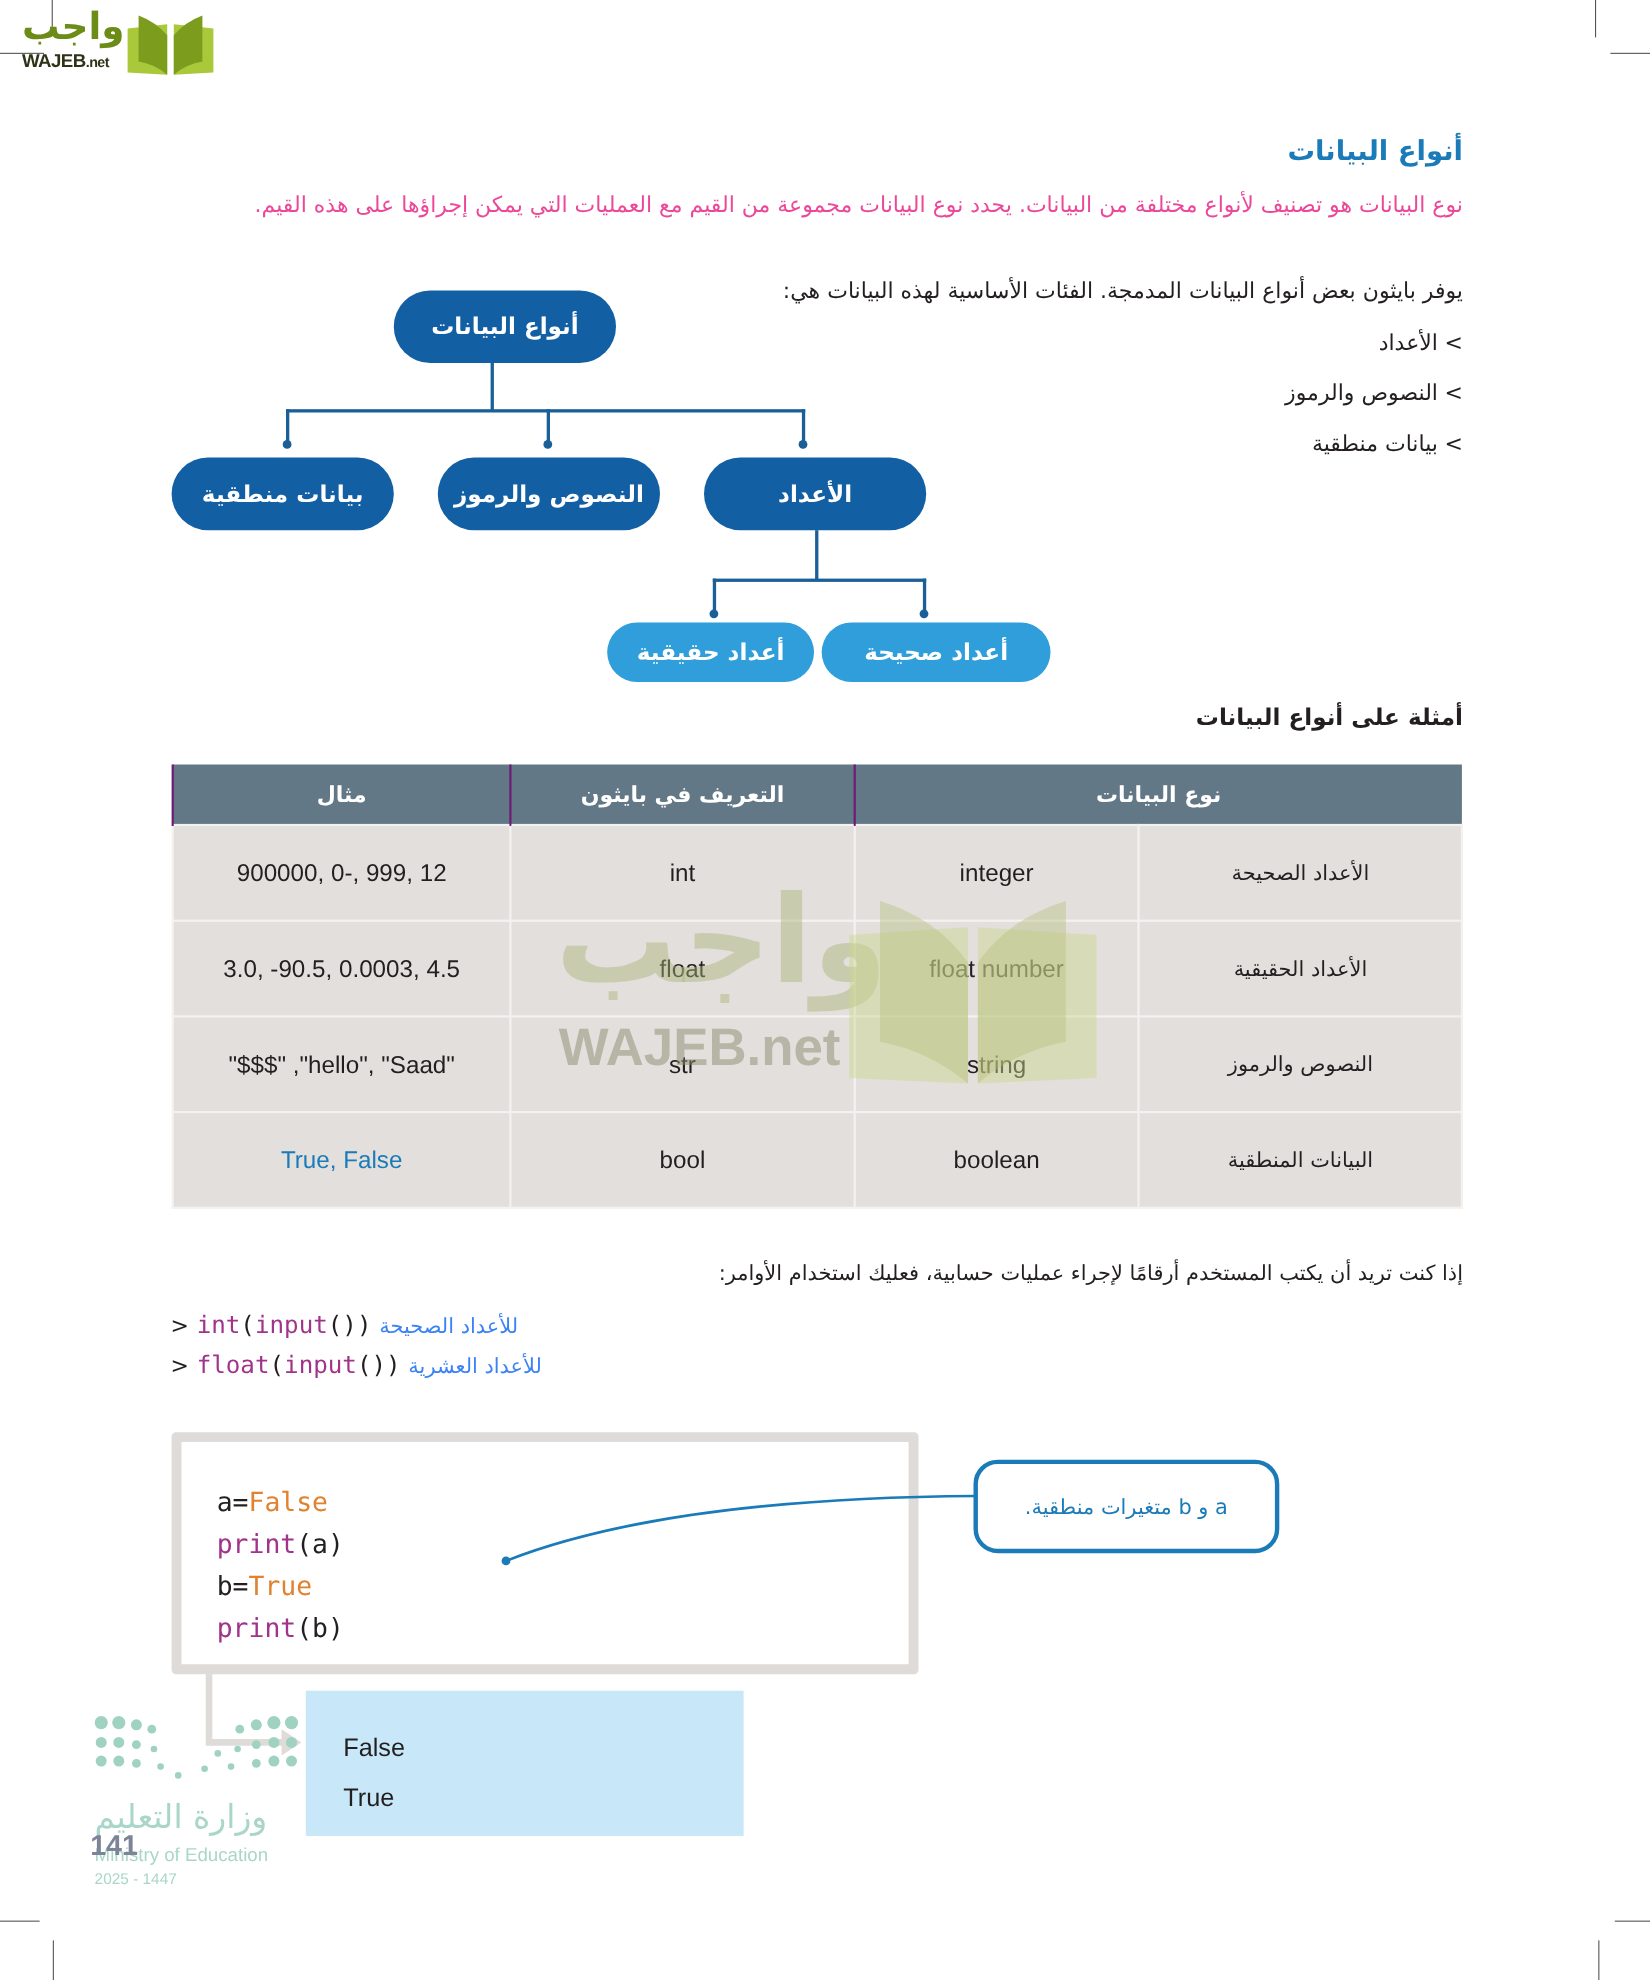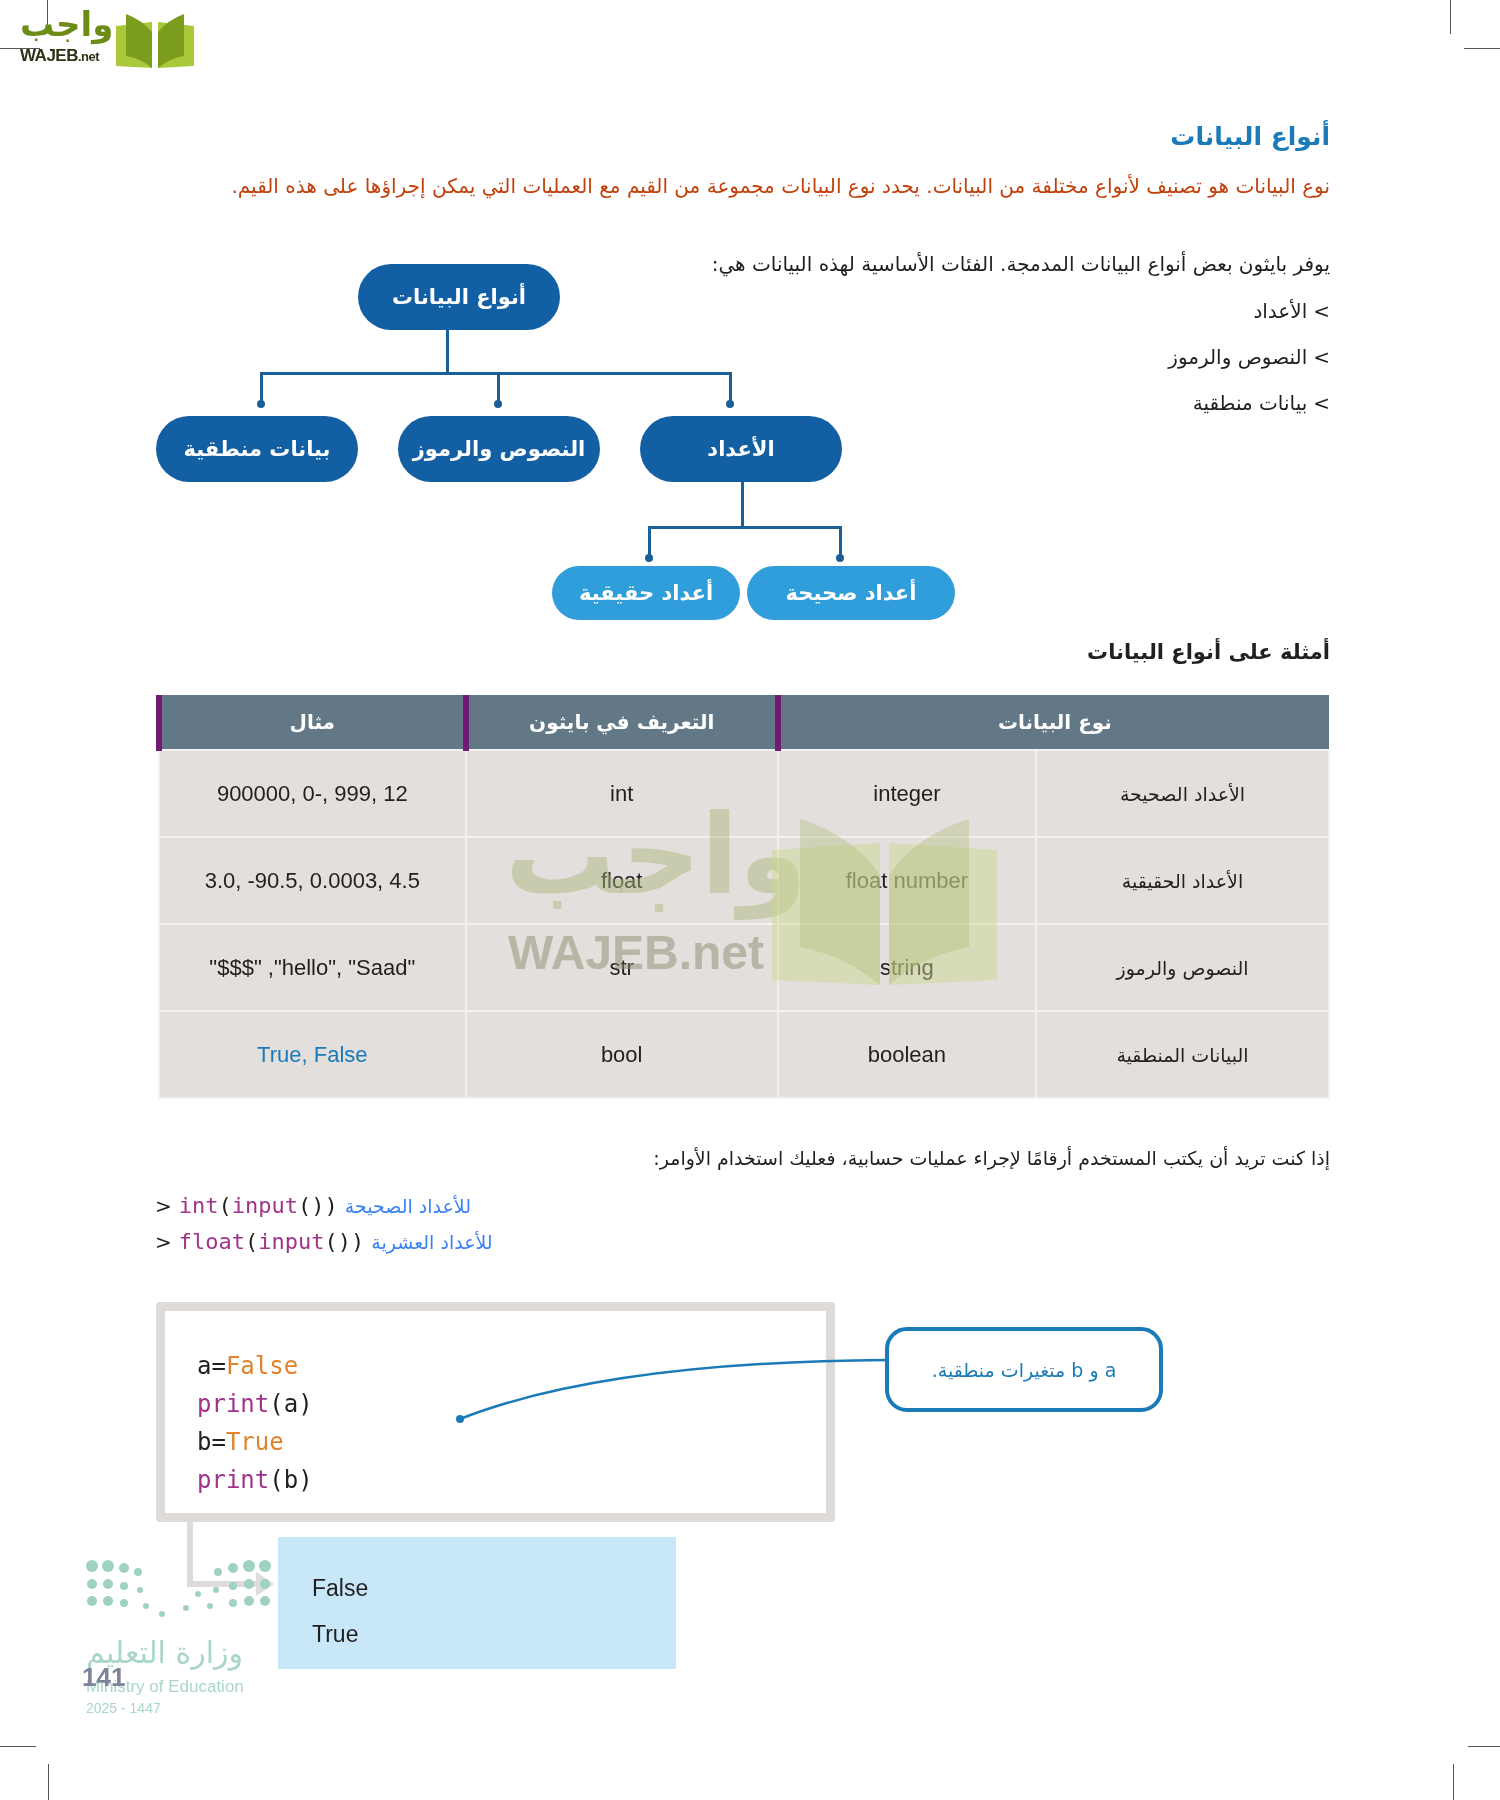--- a/index.html
+++ b/index.html
@@ -13,38 +13,38 @@
   
   .logo { position: absolute; left: 8px; top: 6px; width: 180px; height: 60px; }
   .logo-ar { position: absolute; left: 12px; top: -2px; font-family: "DejaVu Sans", sans-serif; font-weight: bold; font-size: 34px; color: #6b8c16; direction: rtl; }
   .logo-en { position: absolute; left: 12px; top: 40px; font-family: "Liberation Sans", sans-serif; font-weight: bold; font-size: 17px; color: #2d3316; letter-spacing: -0.5px; }
   .logo-en small { font-size: 13px; }
   .logo-book { position: absolute; left: 106px; top: 4px; width: 82px; height: 60px; }
 
   
   .rtl { direction: rtl; text-align: right; font-family: "DejaVu Sans", sans-serif; }
   .h-section { position: absolute; right: 170px; top: 122px; font-size: 25px; font-weight: bold; color: #1a7bb8; }
-  .para { position: absolute; right: 170px; left: 170px; top: 168px; font-size: 20px; line-height: 36px; color: #c2410c; }
+  .para { position: absolute; right: 170px; left: 170px; top: 168px; font-size: 20px; line-height: 36px; color: #ec4899; }
   .para2 { position: absolute; right: 170px; top: 252px; font-size: 20px; color: #231f20; width: 700px; }
   .bullets { position: absolute; right: 170px; top: 296px; width: 300px; list-style: none; }
   .bullets li { font-size: 20px; height: 46px; line-height: 30px; color: #231f20; }
   .bullets li .arrow { font-family: "DejaVu Sans", sans-serif; margin-left: 6px; }
 
   
   .node { position: absolute; border-radius: 34px; color: #fff; font-weight: bold; display: flex; align-items: center; justify-content: center; font-size: 21px; direction: rtl; }
   .node.dark { background: #135fa4; }
   .node.light { background: #2f9edb; border-radius: 28px; }
   .line { position: absolute; background: #1b5f98; }
   .dot { position: absolute; width: 8px; height: 8px; border-radius: 50%; background: #1b5f98; }
 
   .h-sub { position: absolute; right: 170px; top: 640px; font-size: 21px; font-weight: bold; color: #231f20; }
 
   
   .tbl { position: absolute; left: 156px; top: 695px; width: 1174px; border-collapse: collapse; direction: rtl; }
-  .tbl th { background: #637886; color: #fff; font-weight: bold; font-size: 20px; height: 55px; border-left: 6px solid #701a75; text-align: center; }
+  .tbl th { background: #637886; color: #fff; font-weight: bold; font-size: 20px; height: 55px; border-left: 2px solid #701a75; text-align: center; }
   .tbl td { background: #e2dfdc; font-size: 22px; height: 87px; text-align: center; border: 2px solid #f4f2f0; color: #231f20; font-family: "Liberation Sans", sans-serif; }
   .tbl td.ar { font-family: "DejaVu Sans", sans-serif; font-size: 19px; }
   .tbl td.blue { color: #1a7bb8; margin-top: 27px; }
 
   
   .wm { position: absolute; pointer-events: none; }
   .wm-ar { left: 505px; top: 800px; font-family: "DejaVu Sans", sans-serif; font-weight: bold; font-size: 110px; color: rgba(170,180,120,0.45); direction: rtl; line-height: 1; }
   .wm-en { left: 508px; top: 925px; font-family: "Liberation Sans", sans-serif; font-weight: bold; font-size: 48px; color: rgba(140,140,110,0.5); }
   .wm-book { left: 772px; top: 815px; width: 225px; height: 170px; }
 

